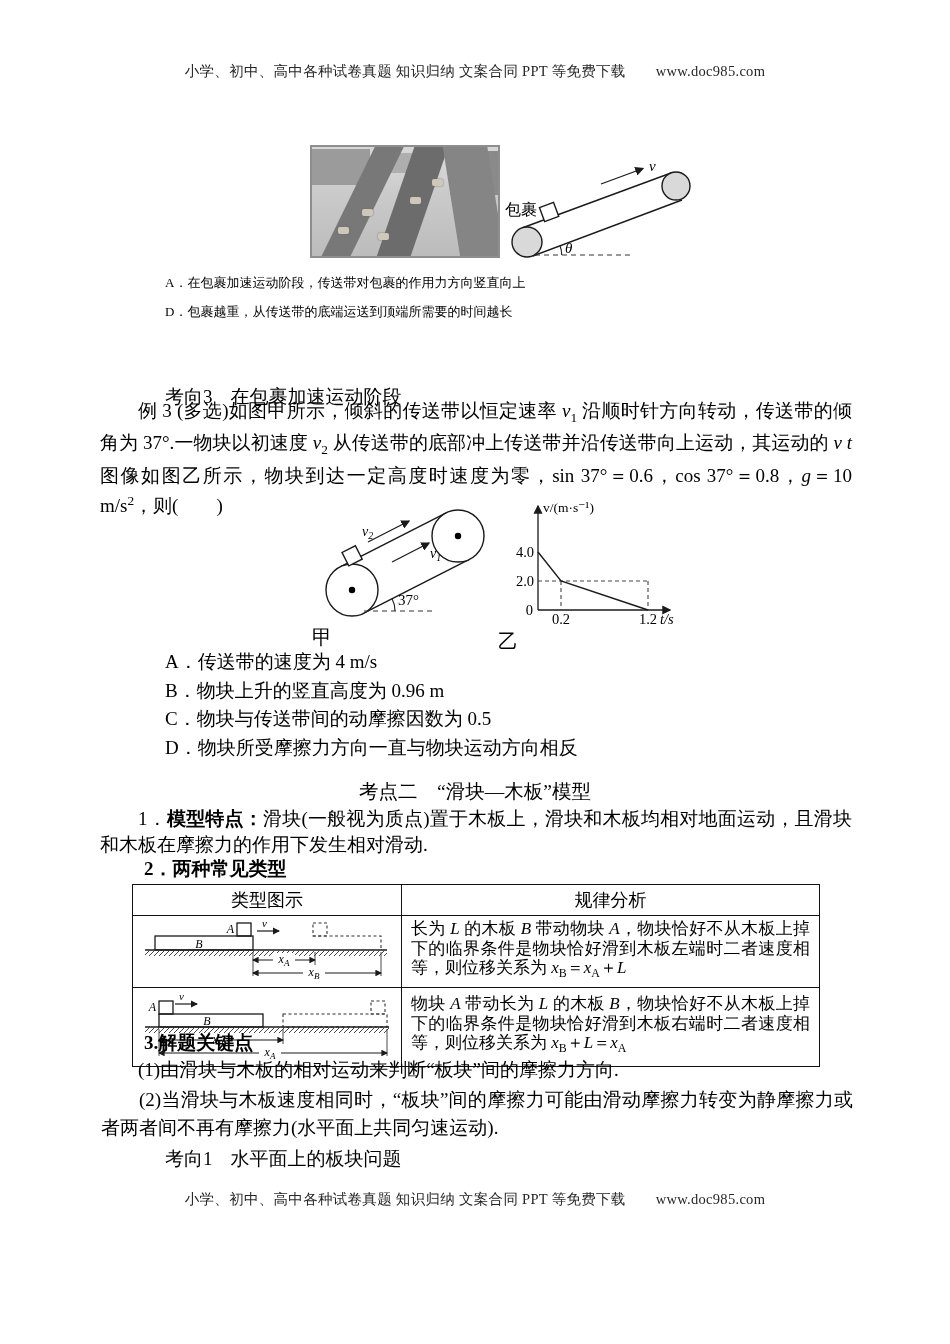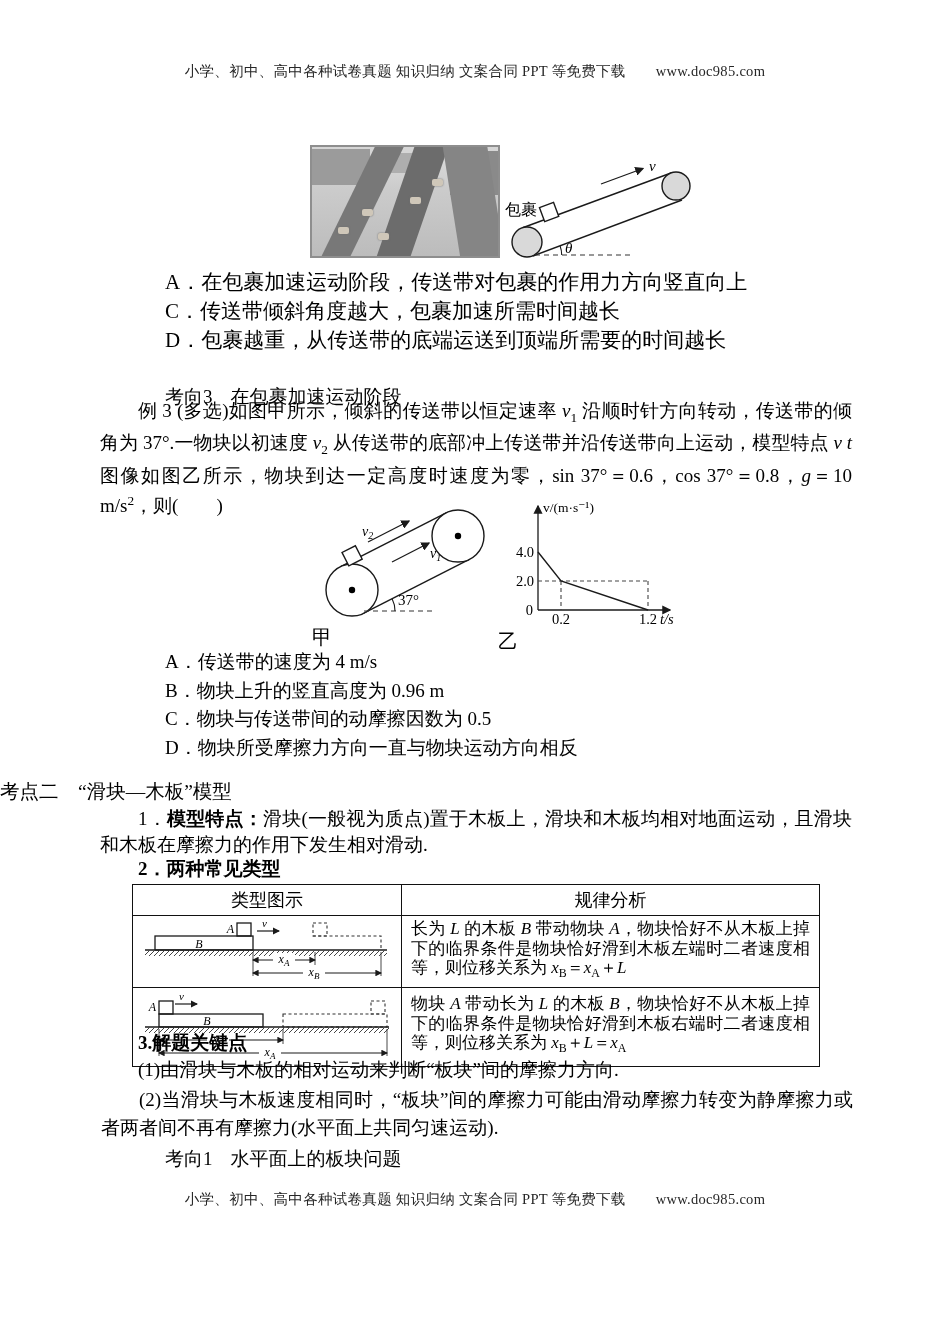--- a/index.html
+++ b/index.html
@@ -21,27 +21,27 @@
   .ph{position:absolute;}
   .ph.ceil{left:0;top:0;width:100%;height:14px;background:#d6d6d6;}
   .ph.mach1{left:0;top:2px;width:58px;height:36px;background:#9b9b9b;}
   .ph.mach2{right:-6px;top:4px;width:54px;height:44px;background:#8a8a8a;}
   .ph.mach3{left:62px;top:6px;width:40px;height:20px;background:#aeaeae;}
   .ph.b1{left:34px;top:-42px;width:26px;height:208px;background:#787878;transform:rotate(26deg);}
   .ph.b2{left:84px;top:-52px;width:32px;height:216px;background:#6c6c6c;transform:rotate(19deg);}
   .ph.b3{left:142px;top:-16px;width:44px;height:170px;background:#858585;transform:rotate(-9deg);}
   .ph.pkg{width:11px;height:7px;background:#cfc7b9;border-radius:2px;box-shadow:0 0 2px #6f6f6f;}
   
-  .opts{font-size:21px;line-height:29px;}
+  .opts{font-size:13px;line-height:29px;}
   .opts2{font-size:19px;line-height:28.5px;}
   .tagline{font-size:19px;}
   .tagline .ttl{margin-left:18px;}
   .para{font-size:19px;line-height:25.5px;text-align:justify;text-indent:2em;width:752px;}
-  .center-head{left:0;width:950px;text-align:left;font-size:19.5px;}
-  .boldhead{font-weight:bold;font-size:19px;}
+  .center-head{left:0;width:950px;text-align:center;font-size:19.5px;}
+  .boldhead{font-weight:bold;font-size:19px;margin-left:6px;}
   .fig{text-align:left;}
   .figcap{font-size:20px;margin-top:0px;}
   
   table.types{border-collapse:collapse;width:688px;}
   table.types th,table.types td{border:1.5px solid #111;}
   table.types th{font-weight:normal;font-size:18px;padding:3px 0;text-align:center;}
   table.types td.diag{width:264px;text-align:center;vertical-align:middle;padding:3px 2px;}
   table.types td.ana{font-size:17px;line-height:19.5px;text-align:justify;padding:3px 9px;vertical-align:middle;}
   svg text{font-family:"Liberation Serif","DejaVu Serif",serif;}
   .svgit{font-style:italic;}
@@ -82,29 +82,28 @@
   <text x="2" y="61" font-size="16">包裹</text>
   <line x1="98" y1="30" x2="140" y2="14.5" stroke="#1a1a1a" stroke-width="1.3" marker-end="url(#ar0)"></line>
   <text x="146" y="17" font-size="15" class="svgit">v</text>
   <line x1="32" y1="101" x2="130" y2="101" stroke="#333" stroke-width="1.2" stroke-dasharray="5 4"></line>
   <path d="M58.7,101 A26,26 0 0 0 57.1,92" fill="none" stroke="#1a1a1a" stroke-width="1.1"></path>
   <text x="62" y="99" font-size="15" class="svgit">θ</text>
 </svg>
 
 <div class="abs opts" style="left:165px;top:268px;">
   <div><span>A．</span><span>在包裹加速运动阶段，传送带对包裹的作用力方向竖直向上</span></div>
-  <div><span>C．</span><span>传送带倾斜角度越大，包裹加速所需时间越长</span></div>
   <div><span>D．</span><span>包裹越重，从传送带的底端运送到顶端所需要的时间越长</span></div>
 </div>
 
 <div class="abs tagline" style="left:165px;top:384px;">
   <span>考向3</span><span class="ttl">在包裹加速运动阶段</span>
 </div>
 
-<p class="abs para" style="left:100px;top:398px;margin:0;"><span>例 3 (多选)如图甲所示，倾斜的传送带以恒定速率 </span><i>v</i><sub>1</sub><span> 沿顺时针方向转动，传送带的倾角为 37°.一物块以初速度 </span><i>v</i><sub>2</sub><span> 从传送带的底部冲上传送带并沿传送带向上运动，模型特点 </span><i>v</i><span> </span><i>t</i><span> 图像如图乙所示，物块到达一定高度时速度为零，sin 37°＝0.6，cos 37°＝0.8，</span><i>g</i><span>＝10 m/s</span><sup>2</sup><span>，则(　　)</span></p>
+<p class="abs para" style="left:100px;top:398px;margin:0;"><span>例 3 (多选)如图甲所示，倾斜的传送带以恒定速率 </span><i>v</i><sub>1</sub><span> 沿顺时针方向转动，传送带的倾角为 37°.一物块以初速度 </span><i>v</i><sub>2</sub><span> 从传送带的底部冲上传送带并沿传送带向上运动，其运动的 </span><i>v</i><span> </span><i>t</i><span> 图像如图乙所示，物块到达一定高度时速度为零，sin 37°＝0.6，cos 37°＝0.8，</span><i>g</i><span>＝10 m/s</span><sup>2</sup><span>，则(　　)</span></p>
 
 <div class="abs fig" style="left:312px;top:498px;width:190px;">
   <svg width="190" height="122" viewBox="0 0 190 122">
     <defs>
       <marker id="ar1" viewBox="0 0 10 10" refX="8.5" refY="5" markerWidth="7" markerHeight="7" orient="auto-start-reverse">
         <path d="M0,0 L10,5 L0,10 z" fill="#1a1a1a"></path>
       </marker>
     </defs>
     <line x1="28.2" y1="68.8" x2="134.2" y2="14.8" stroke="#1a1a1a" stroke-width="1.4"></line>
     <line x1="51.8" y1="115.2" x2="157.8" y2="61.2" stroke="#1a1a1a" stroke-width="1.4"></line>

